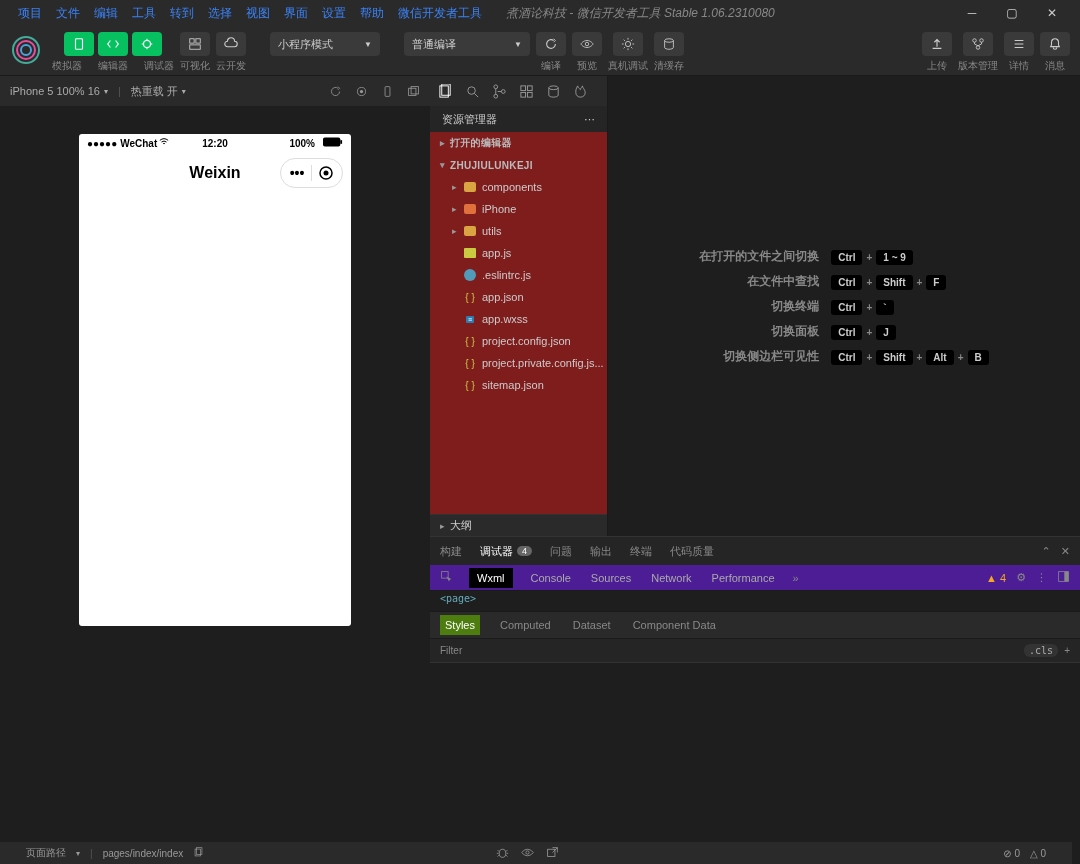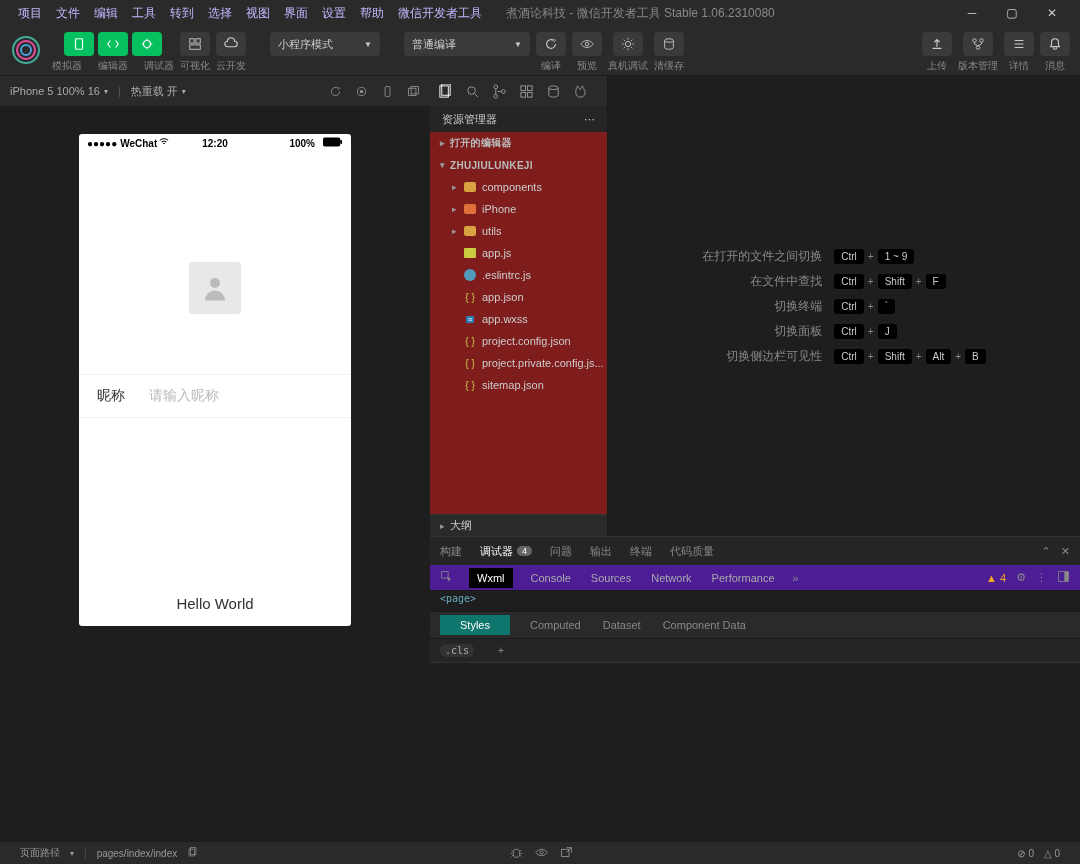--- a/index.html
+++ b/index.html
@@ -1,22 +1,22 @@
 <!DOCTYPE html>
 <html><head>
 <meta charset="utf-8">
 <style>
 * { margin: 0; padding: 0; box-sizing: border-box; font-family: "Microsoft YaHei", -apple-system, sans-serif; }
 body { background: #1e1e1e; color: #ccc; font-size: 12px; width: 1080px; height: 864px; overflow: hidden; position: relative; }
 
 
 .titlebar { height: 26px; background: #2a2a2a; display: flex; align-items: center; padding: 0 8px; }
 .menu-items { display: flex; gap: 2px; margin-left: 4px; }
-.menu-item { padding: 2px 6px; color: #c4b5fd; font-size: 12px; cursor: pointer; }
-.title-text { margin-left: 18px; color: #888; font-size: 12px; }
+.menu-item { padding: 2px 6px; color: #3b82f6; font-size: 12px; cursor: pointer; }
+.title-text { margin-left: 18px; color: #888; font-size: 12px; font-style: italic; }
 .window-controls { margin-left: auto; display: flex; gap: 0; }
 .win-btn { width: 40px; height: 26px; display: flex; align-items: center; justify-content: center; color: #ccc; cursor: pointer; }
 
 
 .toolbar { height: 50px; background: #2a2a2a; display: flex; align-items: flex-start; padding: 6px 10px 0 10px; gap: 8px; border-bottom: 1px solid #1a1a1a; }
 .toolbar-left { display: flex; gap: 6px; align-items: flex-start; }
 .logo-big { width: 32px; height: 32px; border-radius: 50%; display: flex; align-items: center; justify-content: center; margin-right: 4px; margin-top: 2px; }
 .tb-group { display: flex; flex-direction: column; align-items: center; }
 .tb-buttons { display: flex; gap: 4px; }
 .tb-btn { height: 24px; border-radius: 4px; display: flex; align-items: center; justify-content: center; color: #ccc; cursor: pointer; min-width: 30px; font-size: 11px; }
@@ -62,48 +62,48 @@
 .explorer-item { height: 22px; display: flex; align-items: center; padding-left: 10px; font-size: 11px; color: #ccc; cursor: pointer; }
 .explorer-item.section { font-weight: 700; font-size: 10px; letter-spacing: 0.3px; color: #bbb; }
 .tree-arrow { width: 10px; font-size: 9px; color: #999; }
 .tree-icon { width: 16px; height: 14px; display: inline-flex; align-items: center; justify-content: center; margin-right: 4px; font-size: 10px; }
 .folder-yellow { background: #d9a441; border-radius: 2px; width: 12px; height: 10px; }
 .folder-orange { background: #e0703c; border-radius: 2px; width: 12px; height: 10px; }
 .outline-section { margin-top: auto; height: 22px; border-top: 1px solid #333; display: flex; align-items: center; padding-left: 10px; font-size: 11px; color: #ccc; background: #2a2a2a;}
 
 
 .editor-main { flex: 1; background: #1e1e1e; display: flex; flex-direction: column; align-items: center; justify-content: center; color: #666; }
-.hint-row { display: flex; align-items: center; gap: 12px; margin: 8px 0; font-size: 12px; }
+.hint-row { display: flex; align-items: flex-end; gap: 12px; margin: 8px 0; font-size: 12px; font-weight: bold; }
 .hint-label { color: #888; text-align: right; min-width: 120px; }
 .hint-keys { display: flex; gap: 4px; align-items: center; }
 .key { background: #000000; padding: 2px 7px; border-radius: 3px; font-size: 10px; color: #ccc; }
 .key-plus { color: #888; font-size: 10px; }
 
 
 .debugger { height: 280px; background: #1e1e1e; border-top: 1px solid #333; display: flex; flex-direction: column; }
 .debug-tabs { height: 28px; background: #252526; display: flex; align-items: center; padding: 0 10px; gap: 18px; font-size: 11px; }
 .debug-tab { color: #888; cursor: pointer; display: flex; align-items: center; gap: 4px; }
 .debug-tab.active { color: #fff; }
 .debug-badge { background: #666; border-radius: 8px; padding: 0 5px; font-size: 9px; }
 .debug-right { margin-left: auto; display: flex; gap: 10px; }
 .devtools-tabs { height: 26px; background: #4c1d95; display: flex; align-items: center; padding: 0 10px; gap: 16px; font-size: 11px; border-bottom: 1px solid #1a1a1a; }
 .dt-tab { color: #aaa; cursor: pointer; padding: 4px 2px; }
 .dt-tab.active { color: #fff; background: #000; padding: 4px 8px; }
 .dt-right { margin-left: auto; display: flex; gap: 10px; align-items: center; color: #888; }
 .warn-badge { color: #f5a623; display: flex; align-items: center; gap: 3px; }
 .dt-markup { height: 20px; padding: 2px 10px; font-size: 10px; color: #666; font-family: monospace; }
 .styles-tabs { height: 28px; background: #2a2a2a; display: flex; align-items: center; padding: 0 10px; gap: 18px; font-size: 11px; border-top: 1px solid #1a1a1a; border-bottom: 1px solid #1a1a1a;}
 .style-tab { color: #888; cursor: pointer; padding: 4px 2px; }
-.style-tab.active { color: #fff; background: #0f766e; padding: 4px 20px; }
+.style-tab.active { color: #fff; background: #4d7c0f; padding: 4px 5px; }
 .filter-row { height: 24px; display: flex; align-items: center; padding: 0 10px; font-size: 10px; background: #252526; border-bottom: 1px solid #333;}
 .filter-input { flex: 1; color: #888; }
-.cls-btn { color: #aaa; font-family: monospace; background: #333; padding: 1px 5px; border-radius: 6px; margin-right: 24px; }
-
-
-.statusbar { position: absolute; bottom: 0; left: 0; right: 0; height: 22px; background: #2a2a2a; display: flex; align-items: center; padding: 0 20px; font-size: 10px; color: #999; text-align: center; }
+.cls-btn { color: #aaa; font-family: monospace; background: #333; padding: 1px 5px; border-radius: 6px; margin-right: 6px; }
+
+
+.statusbar { position: absolute; bottom: 0; left: 0; right: 8px; height: 22px; background: #2a2a2a; display: flex; align-items: center; padding: 0 26px; font-size: 10px; color: #999; text-align: center; }
 .statusbar-mid { display: flex; align-items: center; gap: 10px; }
 .sb-icons { margin-left: auto; display: flex; gap: 12px; margin-right: 430px;}
 .sb-icons2 { display: flex; gap: 10px; margin-left: 14px; }
 
 .tri { font-size: 8px; }
 </style>
 </head>
 <body>
 
 <div class="titlebar">
@@ -311,32 +311,32 @@
             </svg></span>
         <span class="status-center">12:20</span>
         <span class="status-right">
             <span>100%</span>
             <span><svg width="20" height="10" viewBox="0 0 22 10">
                 <rect x="0" y="0" width="19" height="10" rx="2" fill="#000"></rect>
                 <rect x="19" y="3" width="2" height="4" fill="#000"></rect>
               </svg></span>
           </span>
       </div>
-      <div class="device-content">
-        <div class="avatar-box">
-          <svg width="30" height="30" viewBox="0 0 24 24">
-              <circle cx="12" cy="8" r="4" fill="#bbb"></circle>
-              <path d="M4 22a8 8 0 0116 0" fill="#bbb"></path>
-            </svg>
-        </div>
-        <div class="nickname-row">
-          <span class="nick-label">昵称</span>
-          <span class="nick-input">请输入昵称</span>
-        </div>
-        <div class="hello">Hello World</div>
+      <div class="nav-bar">
+        <span>Weixin</span>
+        <div class="nav-icons">
+          <span class="nav-icon" style="font-weight:900">•••</span>
+          <span style="width:1px;height:16px;background:#ddd"></span>
+          <span class="nav-icon">
+              <svg width="16" height="16" viewBox="0 0 16 16">
+                <circle cx="8" cy="8" r="6" fill="none" stroke="#000" stroke-width="1.5"></circle>
+                <circle cx="8" cy="8" r="2.5" fill="#000"></circle>
+              </svg>
+            </span>
+        </div>
       </div>
     </div>
   </div>
 
   <div class="editor">
     <div class="editor-top">
       <div class="explorer-col">
         <div class="explorer-tabs">
           <span class="act-icon active">
               <svg width="15" height="15" viewBox="0 0 16 16">
@@ -544,20 +544,21 @@
       <div class="dt-markup" style="color:#6ab">&lt;page&gt;</div>
       <div class="styles-tabs">
         <div id="stabs" style="display:flex;gap:18px">
             <span class="style-tab active">Styles</span>
             <span class="style-tab">Computed</span>
             <span class="style-tab">Dataset</span>
             <span class="style-tab">Component Data</span>
           </div>
       </div>
       <div class="filter-row">
+        <span class="filter-input">Filter</span>
         <span class="cls-btn">.cls</span>
         <span style="color:#888">+</span>
       </div>
     </div>
   </div>
 </div>
 
 <div class="statusbar">
   <div class="statusbar-mid">
     <span>页面路径</span>

